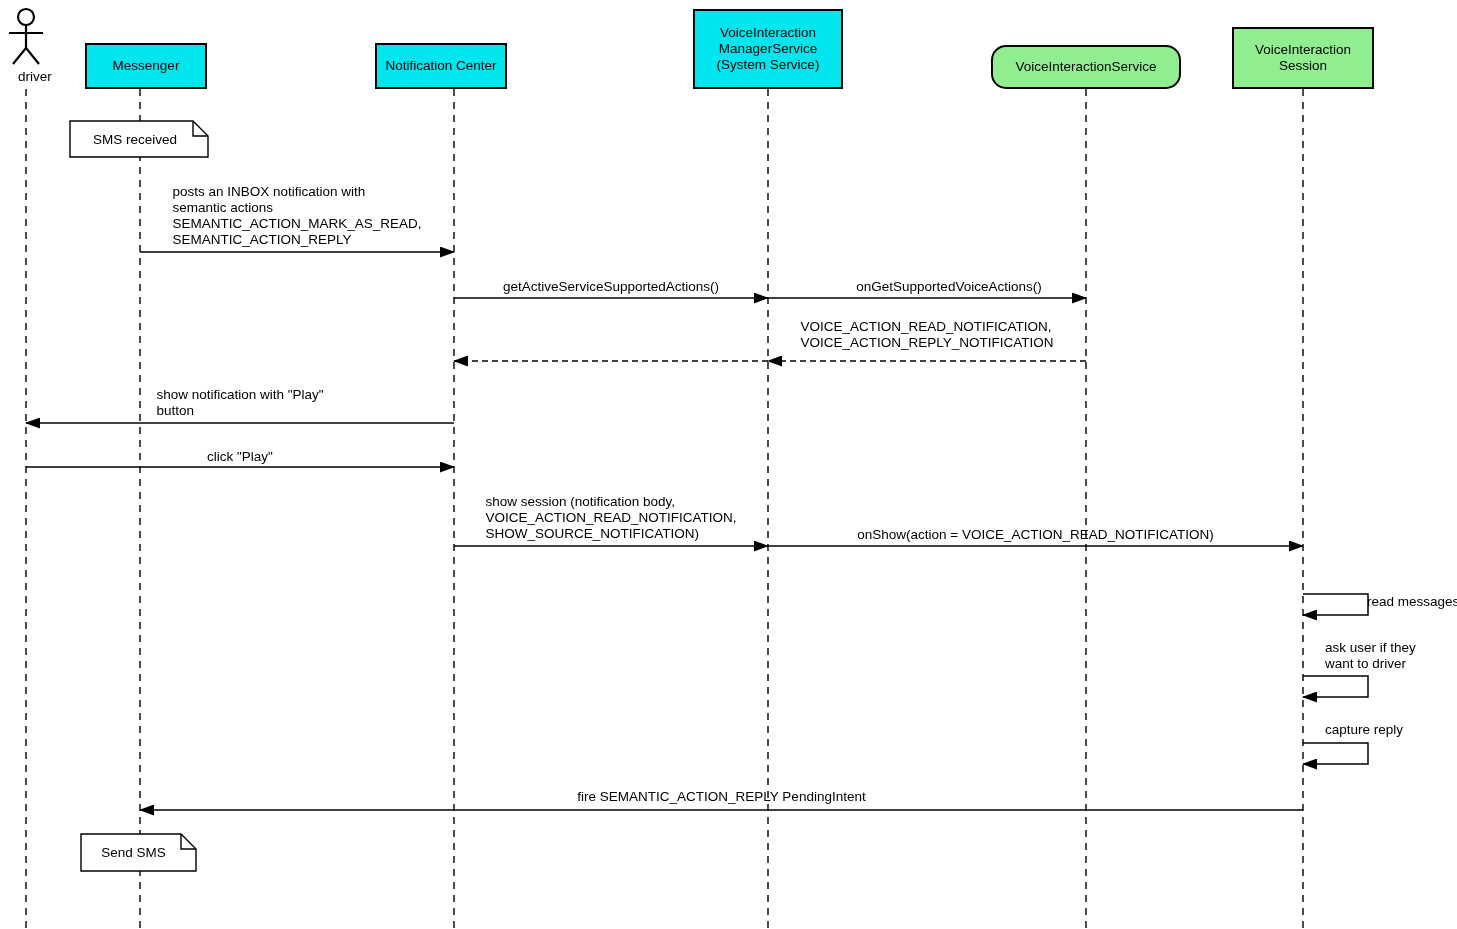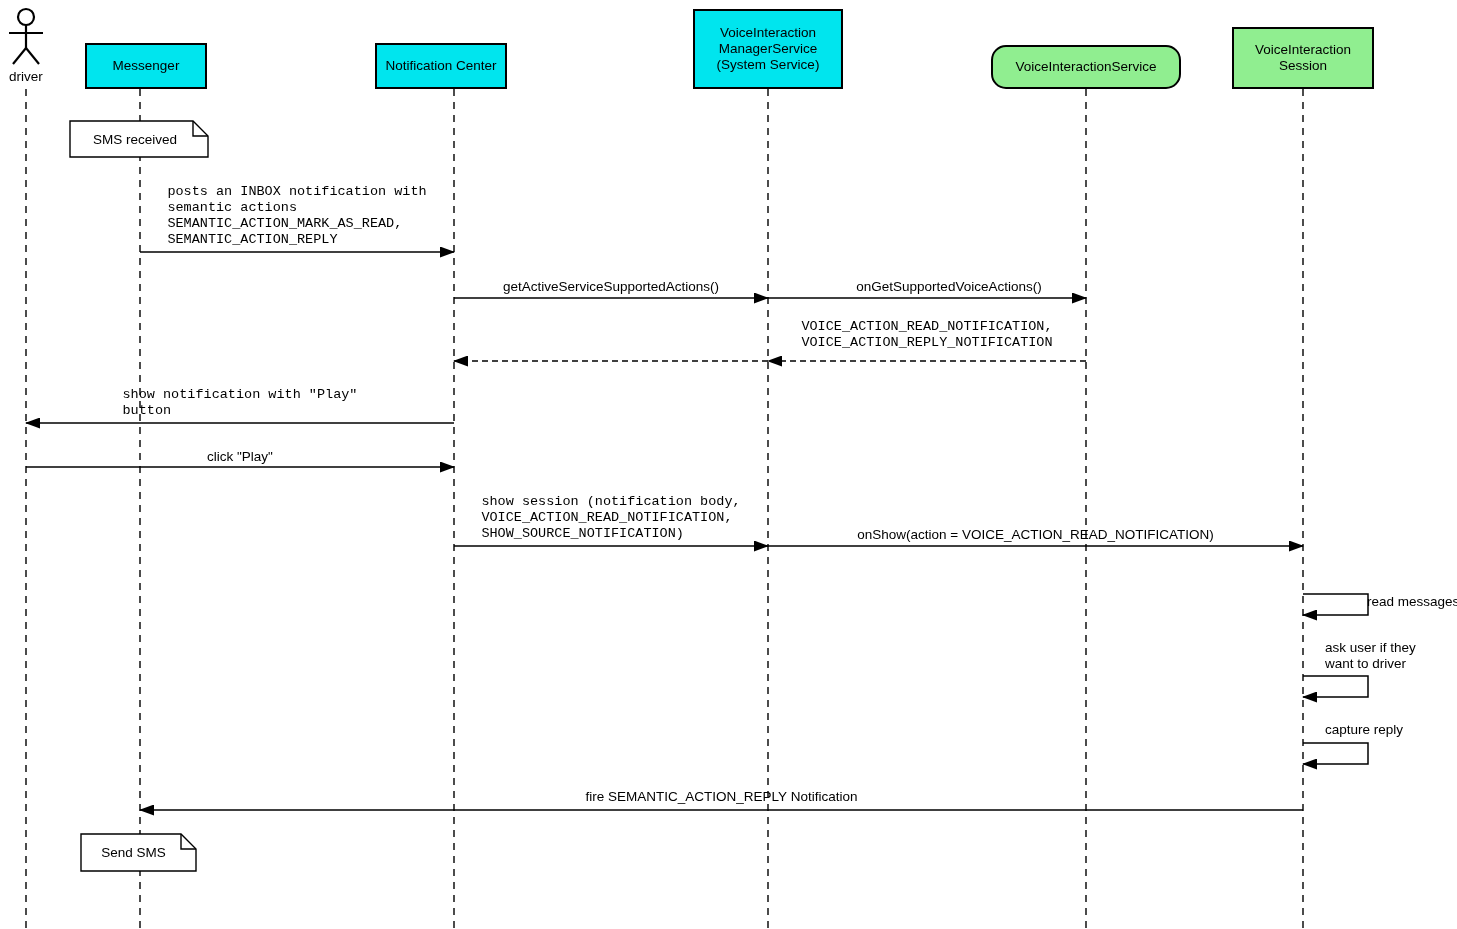--- a/index.html
+++ b/index.html
@@ -13,21 +13,21 @@
     border:2.5px solid #000;box-sizing:border-box;text-align:center;
     font-size:13.5px;line-height:16px;white-space:pre-line;
   }
   .box-app{background:#00e5ee;}
   .box-service{background:#90ee90;}
   .label{
     position:absolute;font-size:13.5px;line-height:16px;white-space:pre-line;
   }
   .center{text-align:center;}
   .block-center{display:flex;justify-content:center;text-align:left;}
-  .block-center > span{white-space:pre-line;font-family:Liberation Mono, monospace;}
+  .block-center > span{white-space:pre-line;}
   .note-text{
     position:absolute;font-size:13.5px;line-height:15px;
     display:flex;align-items:center;justify-content:center;text-align:center;
   }
   .actor-label{position:absolute;font-size:13.5px;text-align:center;}
 </style>
 </head>
 <body>
 
 <div id="canvas">
@@ -73,21 +73,21 @@
     </g>
 
     <g stroke="#000" stroke-width="1.4" fill="#ffffff">
       <path d="M70,121 h123 l15,15 v21 h-138 z"></path>
       <path fill="none" d="M193,121 v15 h15"></path>
       <path d="M81,834 h100 l15,15 v22 h-115 z"></path>
       <path fill="none" d="M181,834 v15 h15"></path>
     </g>
   </svg>
 
-  <div class="actor-label" style="left:0px;top:69px;width:52px;">driver</div>
+  <div class="actor-label" style="left:0px;top:69px;width:52px;padding-left:9px;">driver</div>
 
   <div class="participant box-app" style="left:85px;top:43px;width:122px;height:46px;">Messenger</div>
   <div class="participant box-app" style="left:375px;top:43px;width:132px;height:46px;">Notification Center</div>
   <div class="participant box-app" style="left:693px;top:9px;width:150px;height:80px;">VoiceInteraction
 ManagerService
 (System Service)</div>
   <div class="participant box-service" style="left:991px;top:45px;width:190px;height:44px;border-radius:15px;">VoiceInteractionService</div>
   <div class="participant box-service" style="left:1232px;top:27px;width:142px;height:62px;">VoiceInteraction
 Session</div>
 
@@ -114,15 +114,15 @@
   <div class="label block-center" style="left:454px;top:494px;width:314px;">
     <span>show session (notification body,
 VOICE_ACTION_READ_NOTIFICATION,
 SHOW_SOURCE_NOTIFICATION)</span>
   </div>
   <div class="label center" style="left:768px;top:527px;width:535px;">onShow(action = VOICE_ACTION_READ_NOTIFICATION)</div>
   <div class="label" style="left:1325px;top:594px;width:130px;margin-left:42px;">read messages out</div>
   <div class="label" style="left:1325px;top:640px;width:130px;">ask user if they
 want to driver</div>
   <div class="label" style="left:1325px;top:722px;width:130px;">capture reply</div>
-  <div class="label center" style="left:140px;top:789px;width:1163px;">fire SEMANTIC_ACTION_REPLY Notification</div>
+  <div class="label center" style="left:140px;top:789px;width:1163px;">fire SEMANTIC_ACTION_REPLY PendingIntent</div>
 
 </div>
 
 </body></html>

